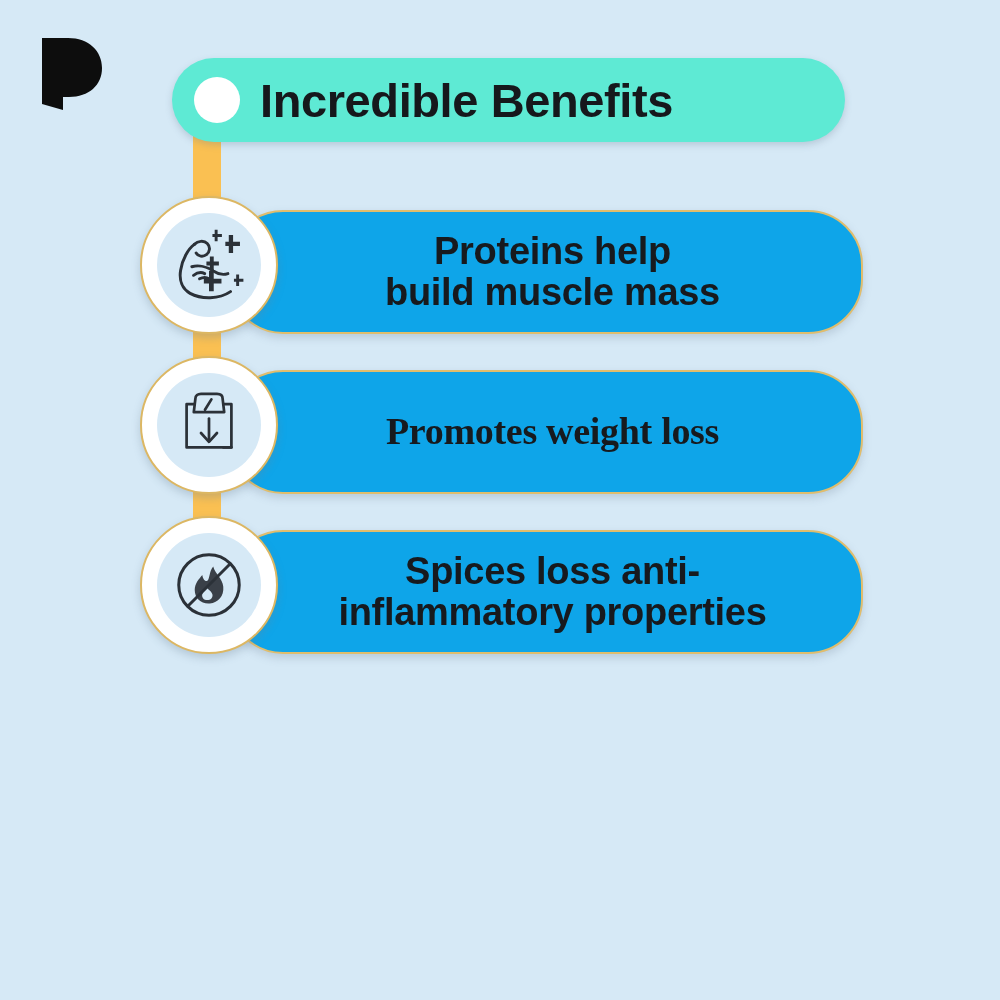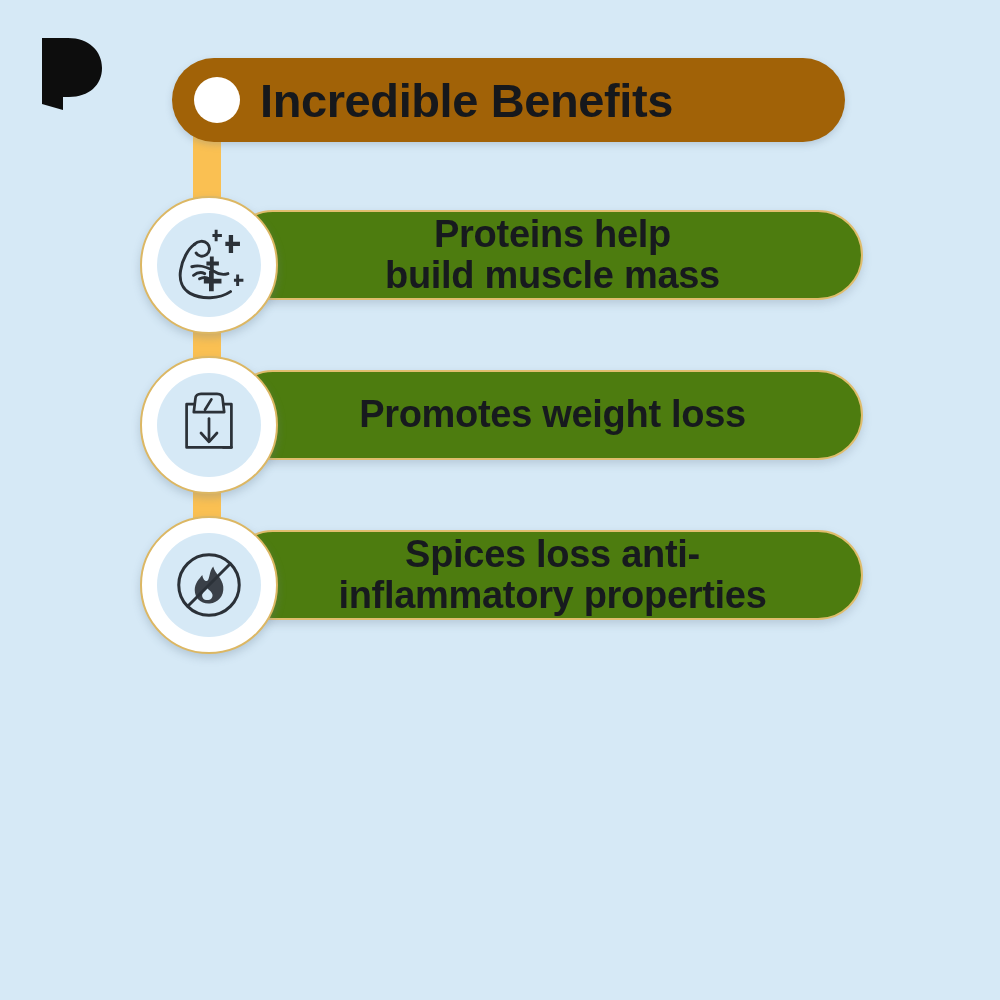--- a/index.html
+++ b/index.html
@@ -46,21 +46,21 @@
     z-index: 1;
   }
 
   
   .header-pill {
     position: absolute;
     left: 172px;
     top: 58px;
     width: 673px;
     height: 84px;
-    background: #a16207;
+    background: #5eead4;
     border-radius: 42px;
     z-index: 3;
     display: flex;
     align-items: center;
     box-shadow: 0 3px 7px rgba(110, 130, 150, 0.30);
   }
   .header-dot {
     position: absolute;
     left: 22px;
     top: 19px;
@@ -80,30 +80,30 @@
   }
 
   
   .row {
     position: absolute;
     left: 0;
     width: 1000px;
     z-index: 2;
   }
   .row-1 { top: 196px; height: 138px; }
-  .row-2 { top: 356px; height: 138px; }
+  .row-2 { top: 356px; height: 138px; font-family: Liberation Serif, serif; }
   .row-3 { top: 516px; height: 138px; }
 
   .row-pill {
     position: absolute;
     left: 228px;
     top: 14px;
     width: 635px;
-    height: 90px;
-    background: #4d7c0f;
+    height: 124px;
+    background: #0ea5e9;
     border: 2px solid #e0bd6d;
     border-radius: 55px;
     box-sizing: border-box;
     box-shadow: 0 4px 9px rgba(110, 130, 150, 0.28);
     display: flex;
     align-items: center;
     justify-content: center;
   }
   .row-text {
     font-size: 38px;

